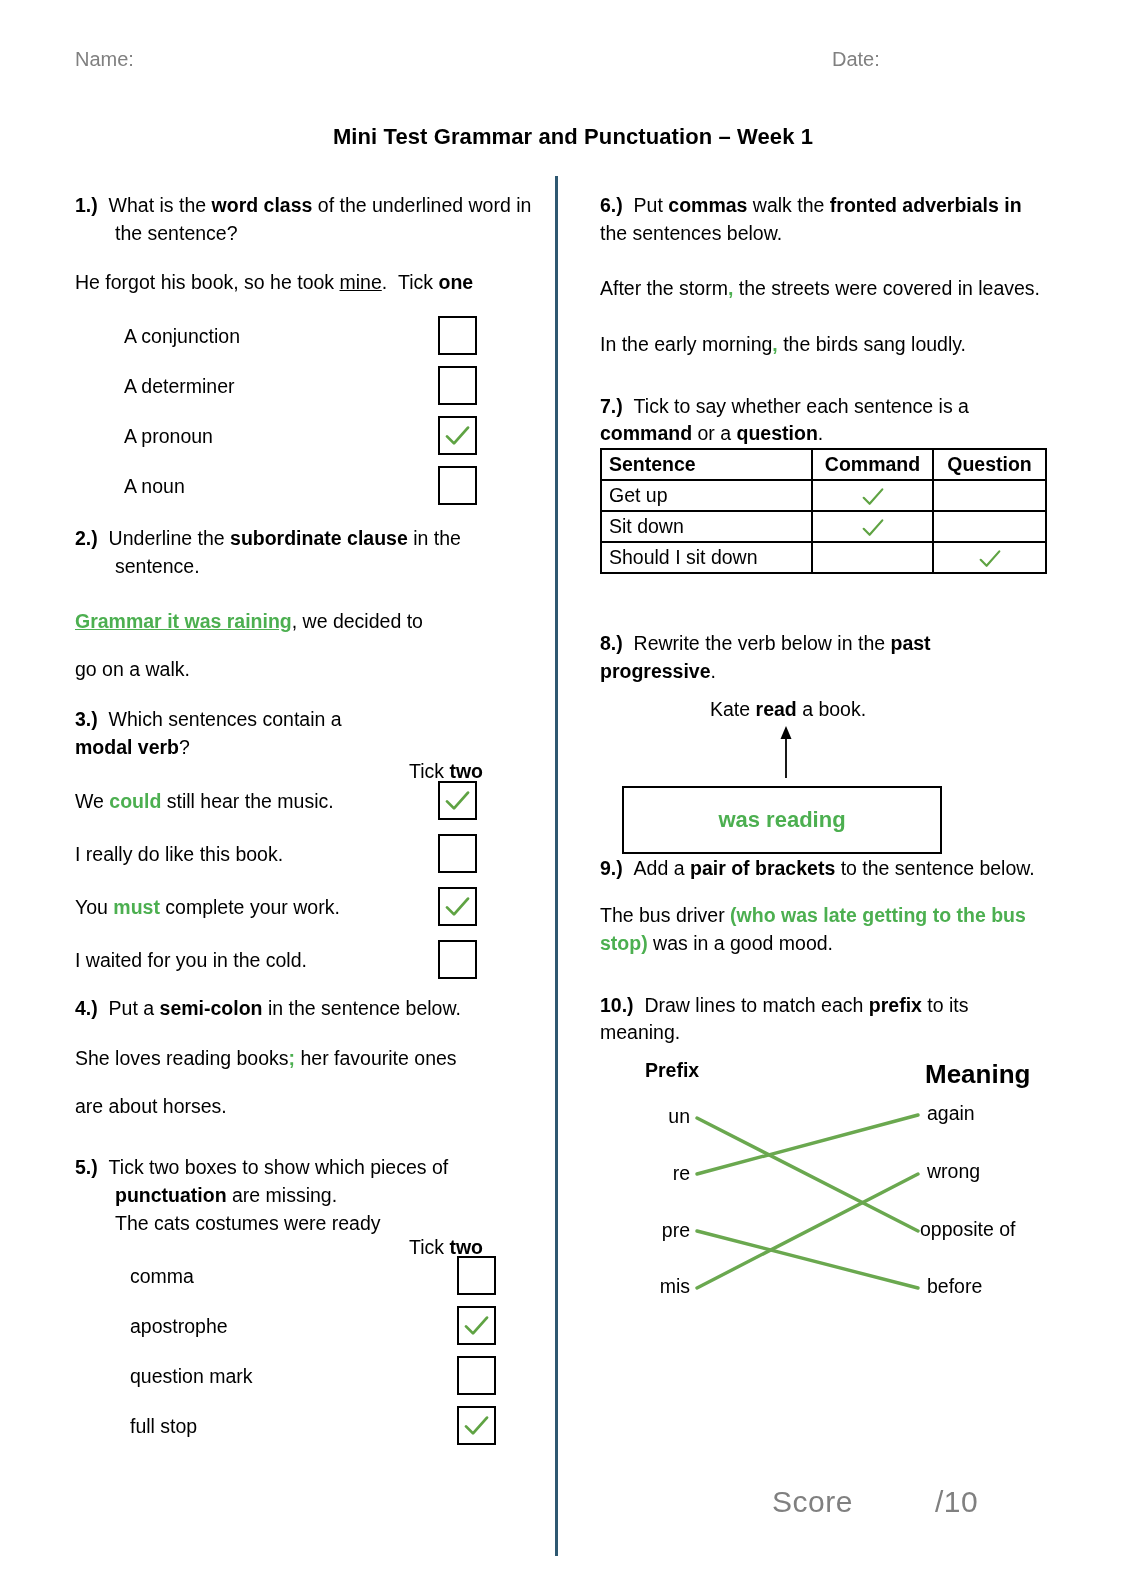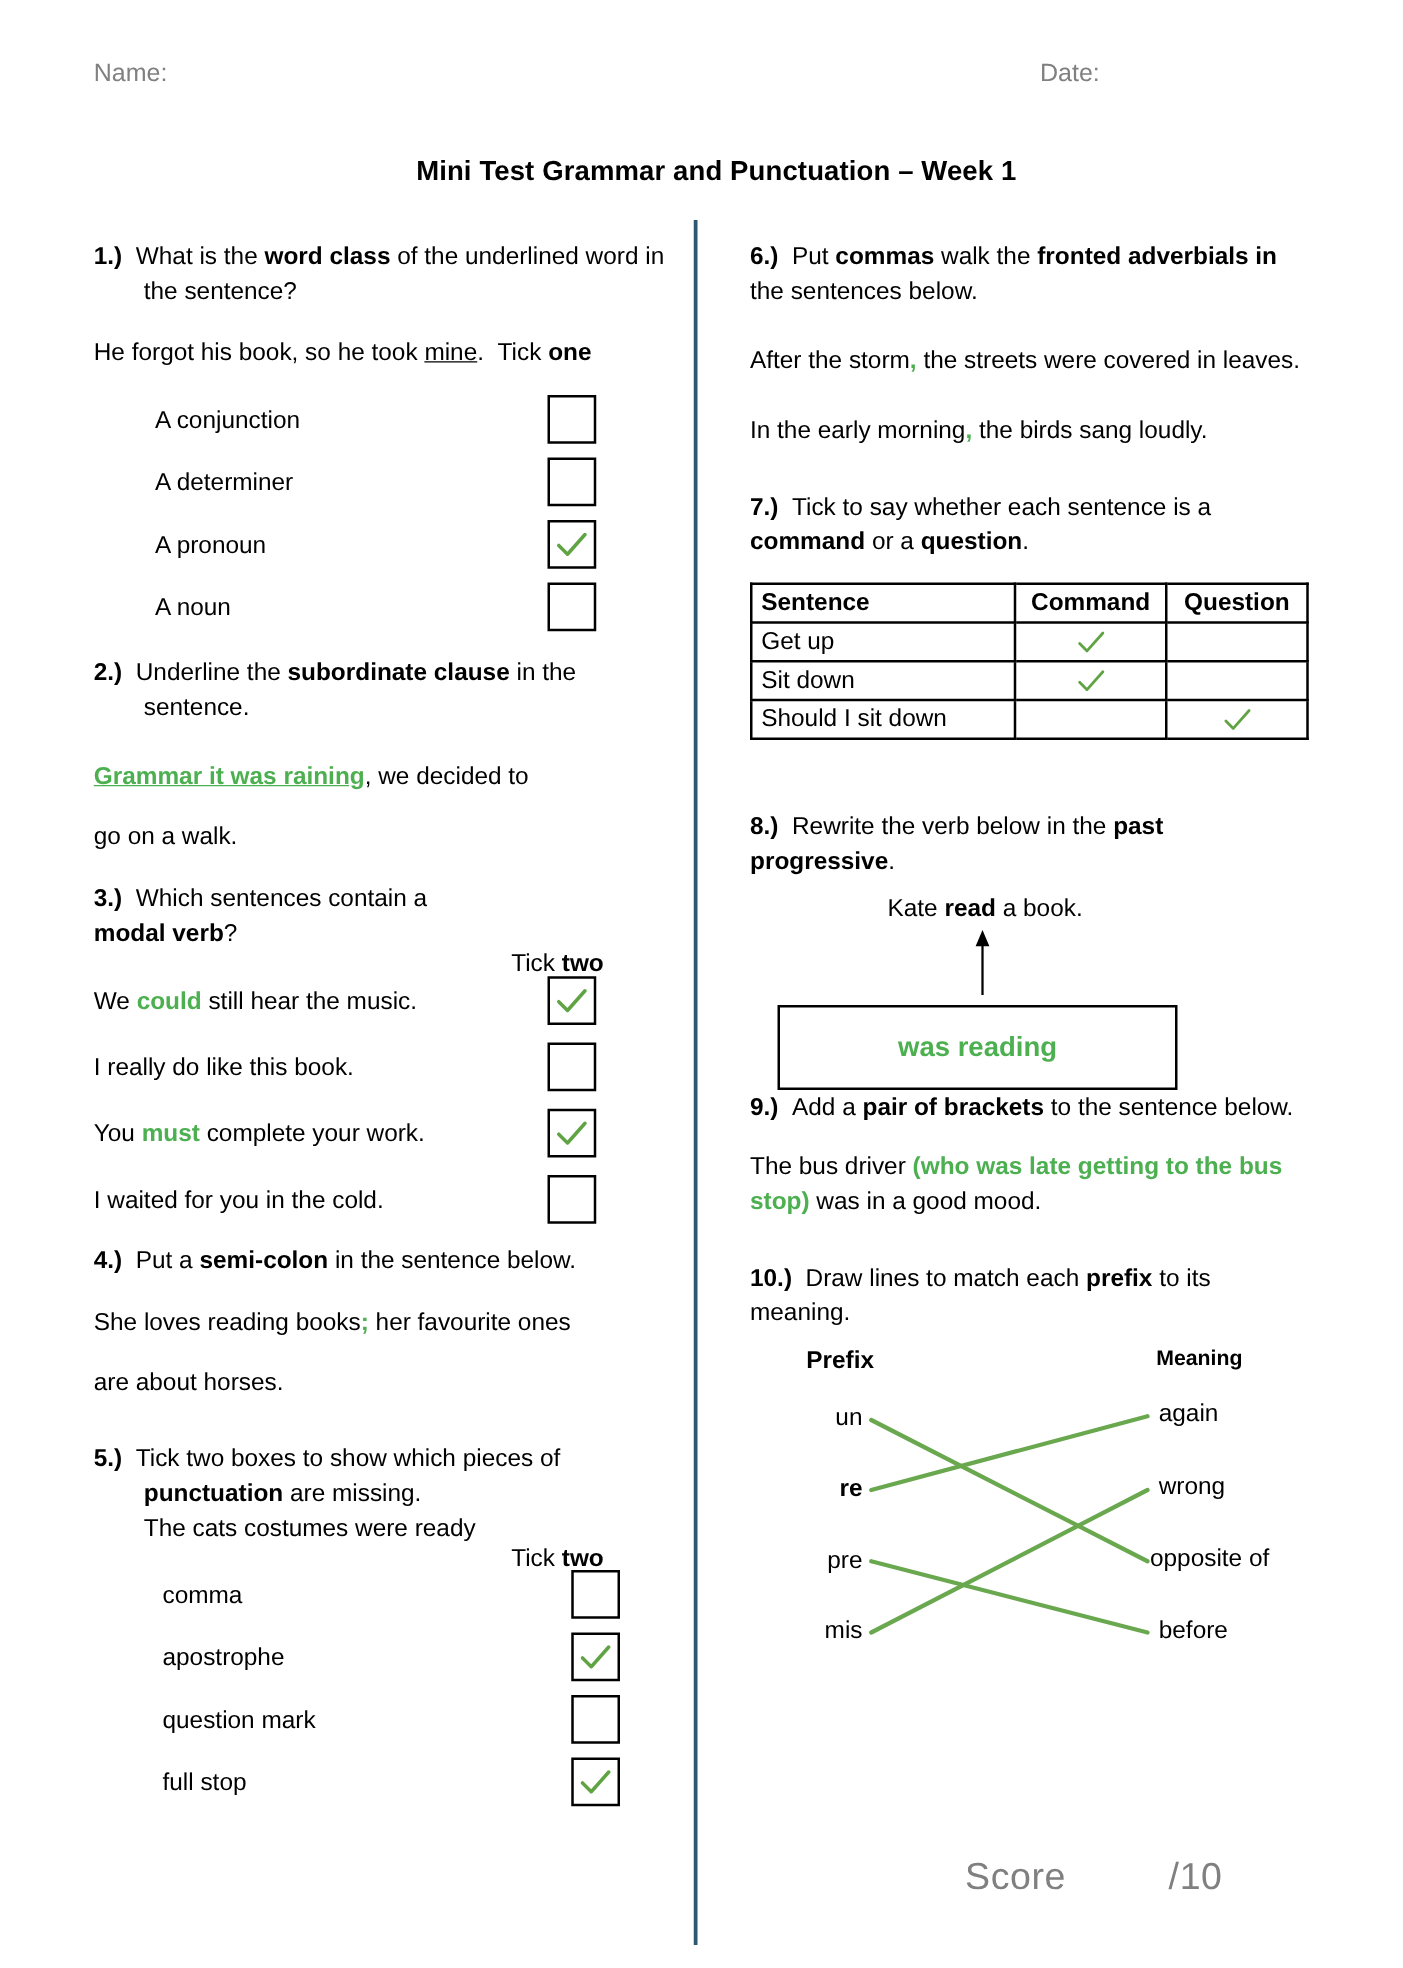--- a/index.html
+++ b/index.html
@@ -67,21 +67,21 @@
   .sent-row { position: relative; height: 53px; display: flex; align-items: center; }
   .sent-row .txt { font-size: 19.5px; }
   .sent-row .cbox { right: 66px; top: 6px; }
 
   .tick-right {
     position: absolute; right: 60px; font-size: 19.5px; margin-top: 24px;
   }
 
   
   table.q7 {
-    border-collapse: collapse; width: 447px; margin-top: 18px;
+    border-collapse: collapse; width: 447px; 
     font-size: 19.5px;
   }
   table.q7 td, table.q7 th {
     border: 2.4px solid #000; padding: 2px 7px; height: 31px;
     text-align: left; font-weight: normal;
   }
   table.q7 th { font-weight: bold; }
   table.q7 .c-cmd { width: 121px; text-align: center; }
   table.q7 .c-qn  { width: 113px; text-align: center; }
   table.q7 td.tickcell { text-align: center; vertical-align: middle; }
@@ -94,21 +94,21 @@
   .q8-box {
     position: absolute; left: 22px; top: 88px;
     width: 320px; height: 68px; border: 2.6px solid #000;
     display: flex; align-items: center; justify-content: center;
   }
   .q8-box .ansbig { font-size: 22px; color: #4caf50; font-weight: bold; }
 
   
   .match-wrap { position: relative; height: 235px; margin-top: 12px; }
   .match-hdr-l { position: absolute; left: 45px; top: 0; font-size: 19.5px; font-weight: bold; }
-  .match-hdr-r { position: absolute; left: 325px; top: 0; font-size: 17px; font-weight: bold; }
+  .match-hdr-r { position: absolute; left: 325px; top: 0; font-size: 26px; font-weight: bold; }
   .mi-l { position: absolute; font-size: 19.5px; text-align: right; width: 80px; }
   .mi-r { position: absolute; font-size: 19.5px; text-align: left; }
   .match-svg { position: absolute; left: 0; top: 0; width: 450px; height: 235px; }
 
   
   .score {
     position: absolute; left: 772px; top: 1485px;
     font-size: 30px; color: #808080; letter-spacing: .5px;
   }
   .score .slash { margin-left: 82px; }
@@ -362,21 +362,21 @@
 
       <line x1="97" y1="172" x2="318" y2="229" stroke="#6aa84f" stroke-width="3.4" stroke-linecap="round"></line>
 
       <line x1="97" y1="229" x2="318" y2="115" stroke="#6aa84f" stroke-width="3.4" stroke-linecap="round"></line>
     </svg>
 
     <span class="match-hdr-l">Prefix</span>
     <span class="match-hdr-r">Meaning</span>
 
     <span class="mi-l" style="left:10px; top:46px;">un</span>
-    <span class="mi-l" style="left:10px; top:103px;font-weight:bold;">re</span>
+    <span class="mi-l" style="left:10px; top:103px;">re</span>
     <span class="mi-l" style="left:10px; top:160px;">pre</span>
     <span class="mi-l" style="left:10px; top:216px;">mis</span>
 
     <span class="mi-r" style="left:327px; top:43px;">again</span>
     <span class="mi-r" style="left:327px; top:101px;">wrong</span>
     <span class="mi-r" style="left:320px; top:159px;">opposite of</span>
     <span class="mi-r" style="left:327px; top:216px;">before</span>
   </div>
 
 </div>

